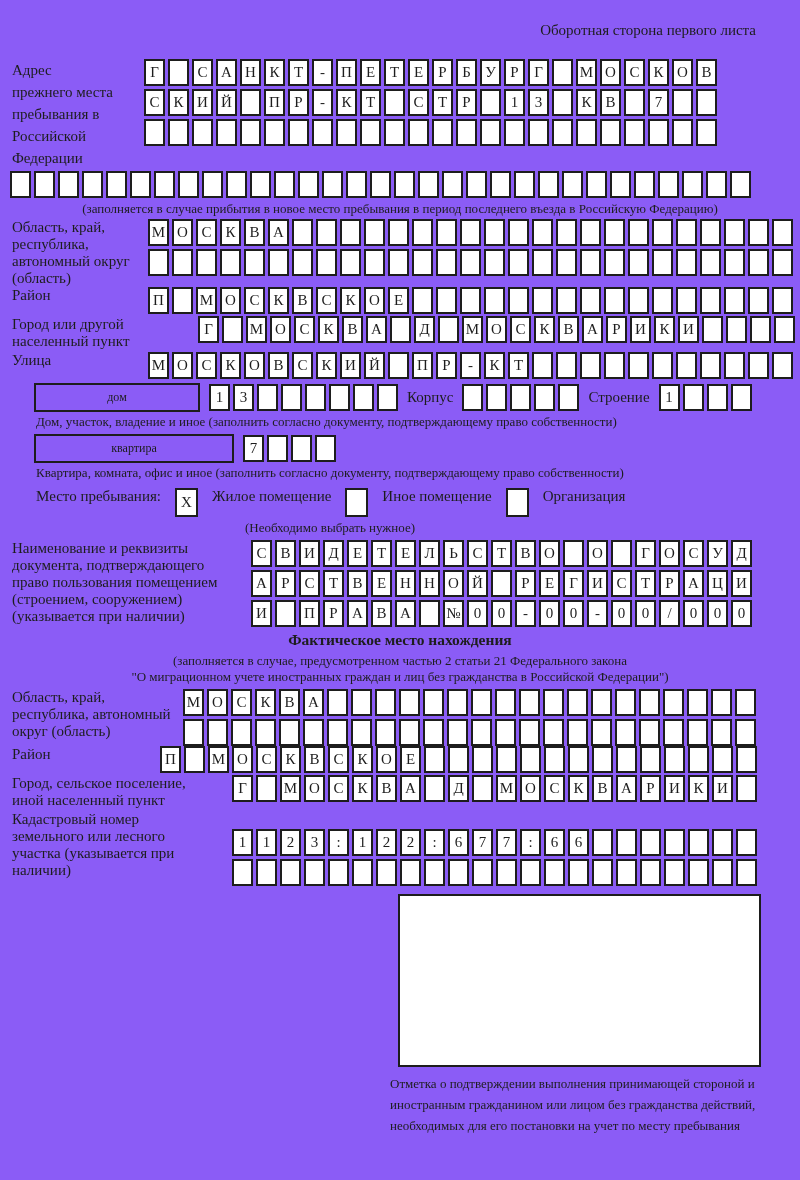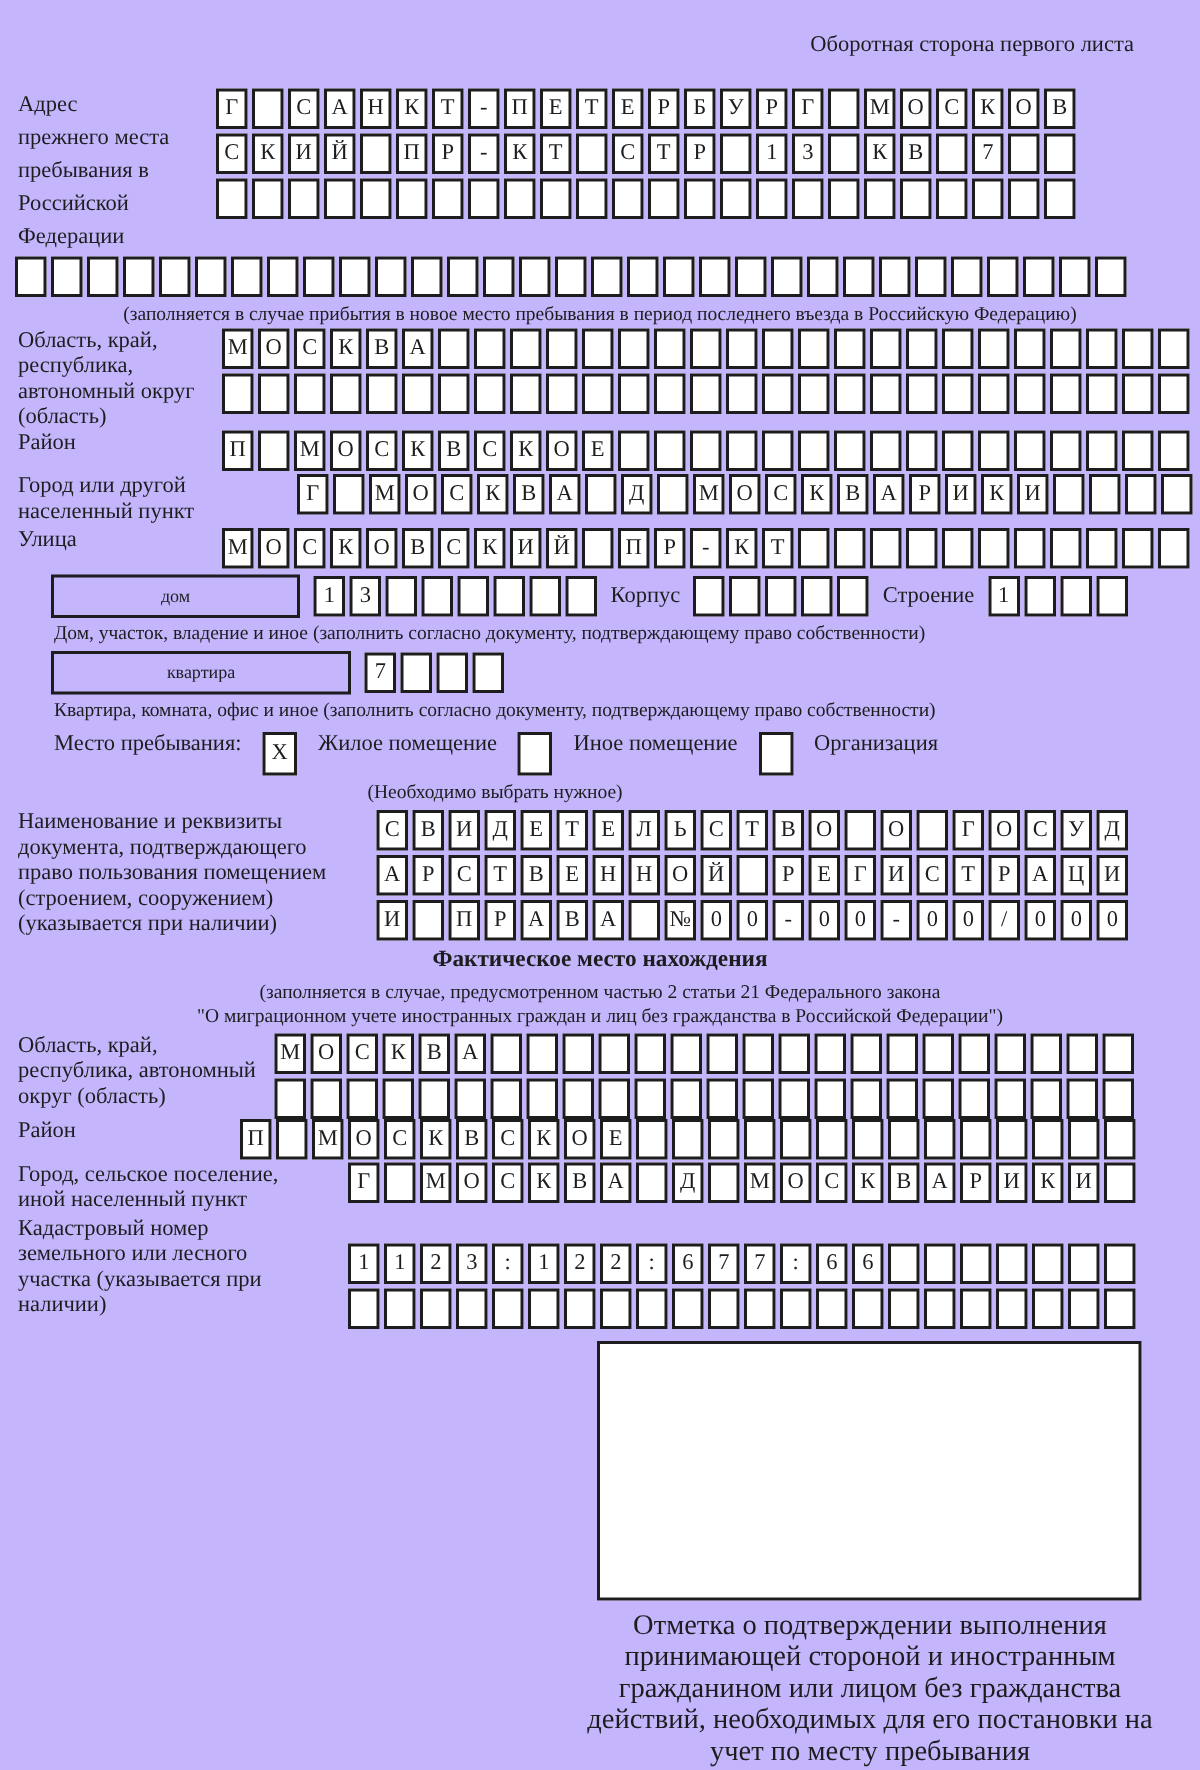--- a/index.html
+++ b/index.html
@@ -1,18 +1,18 @@
 <!DOCTYPE html>
 <html><head>
 <meta charset="utf-8">
 <style>
   html,body{margin:0;padding:0;background:#fff;}
   .page{
     position:relative;width:800px;height:1180px;overflow:hidden;
-    background:#c4b5fd;color:#1d1d1d;
+    background:#8b5cf6;color:#1d1d1d;
     font-family:"Liberation Serif","DejaVu Serif",serif;
     box-sizing:border-box;
   }
   .title{padding:22px 44px 0 0;text-align:right;font-size:15px;}
   .row{display:flex;align-items:flex-start;}
   .lbl{font-size:15px;line-height:17px;padding-left:12px;box-sizing:border-box;flex-shrink:0;}
   .lbl-prev{width:144px;padding-right:30px;line-height:22px;}
   .lbl-s2{width:148px;padding-right:16px;}
   .lbl-gorod{width:198px;}
   .lbl-doc{width:251px;padding-right:12px;}
@@ -44,22 +44,22 @@
   .widebox.kv{width:200px;}
   .inline-lbl{font-size:15px;white-space:nowrap;}
   .mesto-row{display:flex;align-items:flex-start;gap:14px;padding-left:36px;margin-top:7px;}
   .mesto-cap{margin-left:245px;margin-top:3px;}
   .kad-col{margin-top:18px;}
   .stampbox{
     margin:8px 0 0 398px;width:363px;height:173px;
     border:2px solid #1d1d1d;box-sizing:border-box;background:#fff;
   }
   .stamp-cap{
-    margin:6px 0 0 390px;width:380px;text-align:center;
-    font-size:19px;line-height:21px;
+    margin:6px 0 0 390px;width:380px;
+    font-size:13px;line-height:21px;
   }
 </style>
 </head>
 <body>
 
 <div class="page">
 
   <div class="title">Оборотная сторона первого листа</div>
 
   <div class="row prev-block">

